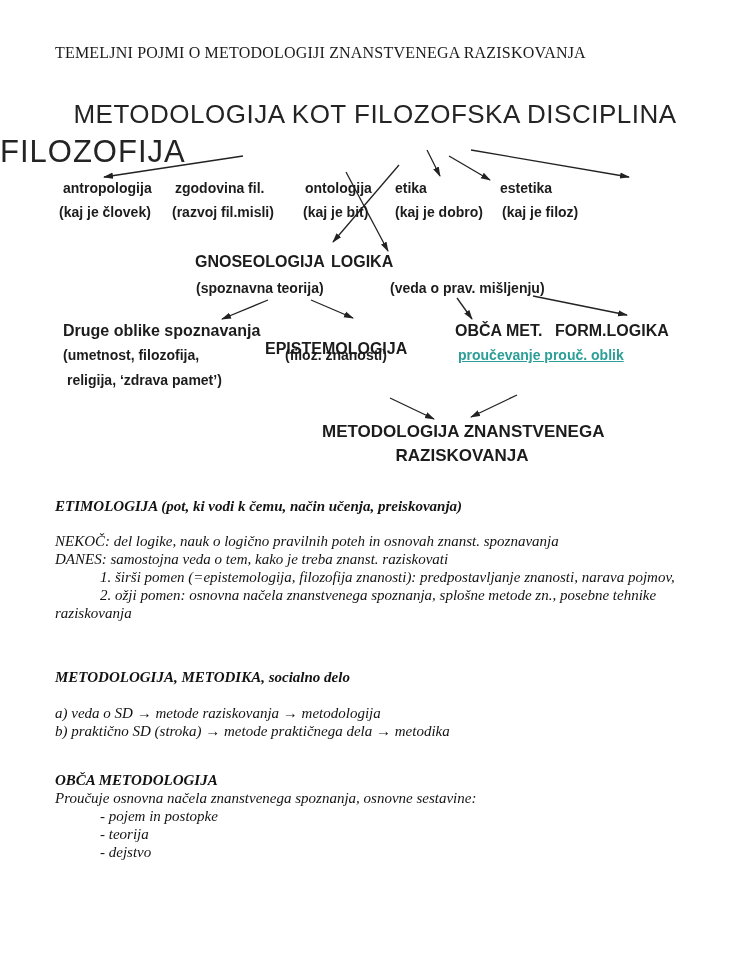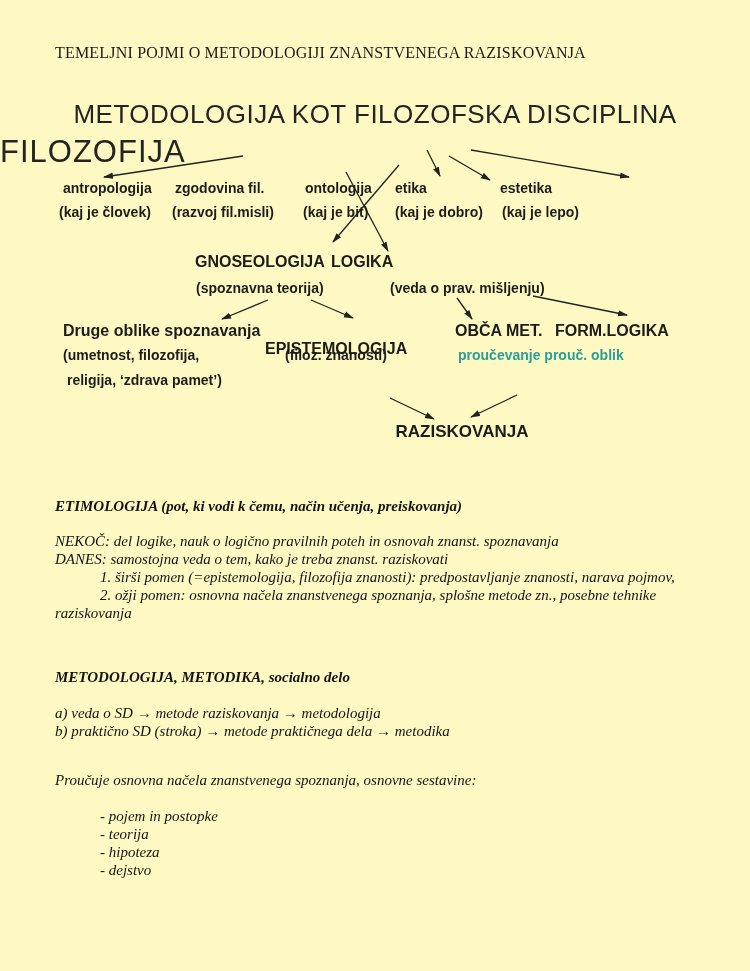--- a/index.html
+++ b/index.html
@@ -1,17 +1,17 @@
 <!DOCTYPE html>
 <html><head>
 <meta charset="utf-8">
 <style>
   html,body{margin:0;padding:0;background:#e8e8e8;}
   .page{
-    position:relative;width:750px;height:971px;margin:0 auto;background:#fef9c3;
+    position:relative;width:750px;height:971px;margin:0 auto;background:#ffffff;
     font-family:"Liberation Serif","DejaVu Serif",serif;color:#141414;overflow:hidden;
   }
   .doc-title{
     position:absolute;left:55px;top:44px;font-size:16px;letter-spacing:.2px;
     color:#1b1b1b;white-space:nowrap;
   }
   
   .diagram{position:absolute;left:0;top:0;width:667px;height:480px;}
   .arrows{position:absolute;left:0;top:0;width:750px;height:480px;}
   .arrows line{stroke:#222222;stroke-width:1.3;}
@@ -23,21 +23,21 @@
   .dg-root{
     position:absolute;left:0;top:134px;width:690px;text-align:left;
     font-family:"Liberation Sans","DejaVu Sans",sans-serif;font-size:31px;font-weight:400;
     color:#242424;letter-spacing:1px;
   }
   .nd{
     position:absolute;font-family:"Liberation Sans","DejaVu Sans",sans-serif;
     font-weight:700;font-size:14px;color:#1c1c1c;white-space:nowrap;
   }
   .nd.big{font-size:16px;}
-  .nd.teal{color:#2b9e97;}
+  .nd.teal{color:#2b9e97;text-decoration:underline;}
   .nd.result{width:280px;text-align:center;font-size:17px;line-height:24px;}
   
   .sec{
     position:absolute;left:55px;width:660px;font-size:15px;line-height:18px;color:#131313;
   }
   .sec .hd{font-weight:700;}
   .line{white-space:nowrap;font-style:italic;}
   .ind{padding-left:45px;}
 </style>
 </head>
@@ -75,39 +75,40 @@
     <span class="nd" style="left:63px;top:180px">antropologija</span>
     <span class="nd" style="left:175px;top:180px">zgodovina fil.</span>
     <span class="nd" style="left:305px;top:180px">ontologija</span>
     <span class="nd" style="left:395px;top:180px">etika</span>
     <span class="nd" style="left:500px;top:180px">estetika</span>
 
     <span class="nd" style="left:59px;top:204px">(kaj je človek)</span>
     <span class="nd" style="left:172px;top:204px">(razvoj fil.misli)</span>
     <span class="nd" style="left:303px;top:204px">(kaj je bit)</span>
     <span class="nd" style="left:395px;top:204px">(kaj je dobro)</span>
-    <span class="nd" style="left:502px;top:204px">(kaj je lepo)</span>
+    <span class="nd" style="left:502px;top:204px">(kaj je filoz)</span>
 
     <span class="nd big" style="left:195px;top:253px">GNOSEOLOGIJA</span>
     <span class="nd big" style="left:331px;top:253px">LOGIKA</span>
     <span class="nd" style="left:196px;top:280px">(spoznavna teorija)</span>
     <span class="nd" style="left:390px;top:280px">(veda o prav. mišljenju)</span>
 
     <span class="nd big" style="left:63px;top:322px">Druge oblike spoznavanja</span>
     <span class="nd big" style="left:265px;top:340px">EPISTEMOLOGIJA</span>
     <span class="nd big" style="left:455px;top:322px">OBČA MET.</span>
     <span class="nd big" style="left:555px;top:322px">FORM.LOGIKA</span>
 
     <span class="nd" style="left:63px;top:347px">(umetnost, filozofija,</span>
     <span class="nd" style="left:285px;top:347px">(filoz. znanosti)</span>
     <span class="nd teal" style="left:458px;top:347px">proučevanje prouč. oblik</span>
 
     <span class="nd" style="left:67px;top:372px">religija, ‘zdrava pamet’)</span>
 
     <div class="nd result" style="left:322px;top:420px">
+      <div>METODOLOGIJA ZNANSTVENEGA</div>
       <div>RAZISKOVANJA</div>
     </div>
   </div>
 
   <div class="sec" style="top:497px">
     <div class="hd line">ETIMOLOGIJA (pot, ki vodi k čemu, način učenja, preiskovanja)</div>
   </div>
   <div class="sec" style="top:532px">
     <div class="line">NEKOČ: del logike, nauk o logično pravilnih poteh in osnovah znanst. spoznavanja</div>
     <div class="line">DANES: samostojna veda o tem, kako je treba znanst. raziskovati</div>
@@ -118,22 +119,22 @@
 
   <div class="sec" style="top:668px">
     <div class="hd line">METODOLOGIJA, METODIKA, socialno delo</div>
   </div>
   <div class="sec" style="top:704px">
     <div class="line">a) veda o SD → metode raziskovanja → metodologija</div>
     <div class="line">b) praktično SD (stroka) → metode praktičnega dela → metodika</div>
   </div>
 
   <div class="sec" style="top:771px">
+    <div class="hd line">OBČA METODOLOGIJA</div>
     <div class="line">Proučuje osnovna načela znanstvenega spoznanja, osnovne sestavine:</div>
   </div>
   <div class="sec" style="top:807px">
     <div class="line ind">- pojem in postopke</div>
     <div class="line ind">- teorija</div>
-    <div class="line ind">- hipoteza</div>
     <div class="line ind">- dejstvo</div>
   </div>
 
 </div>
 
 </body></html>

